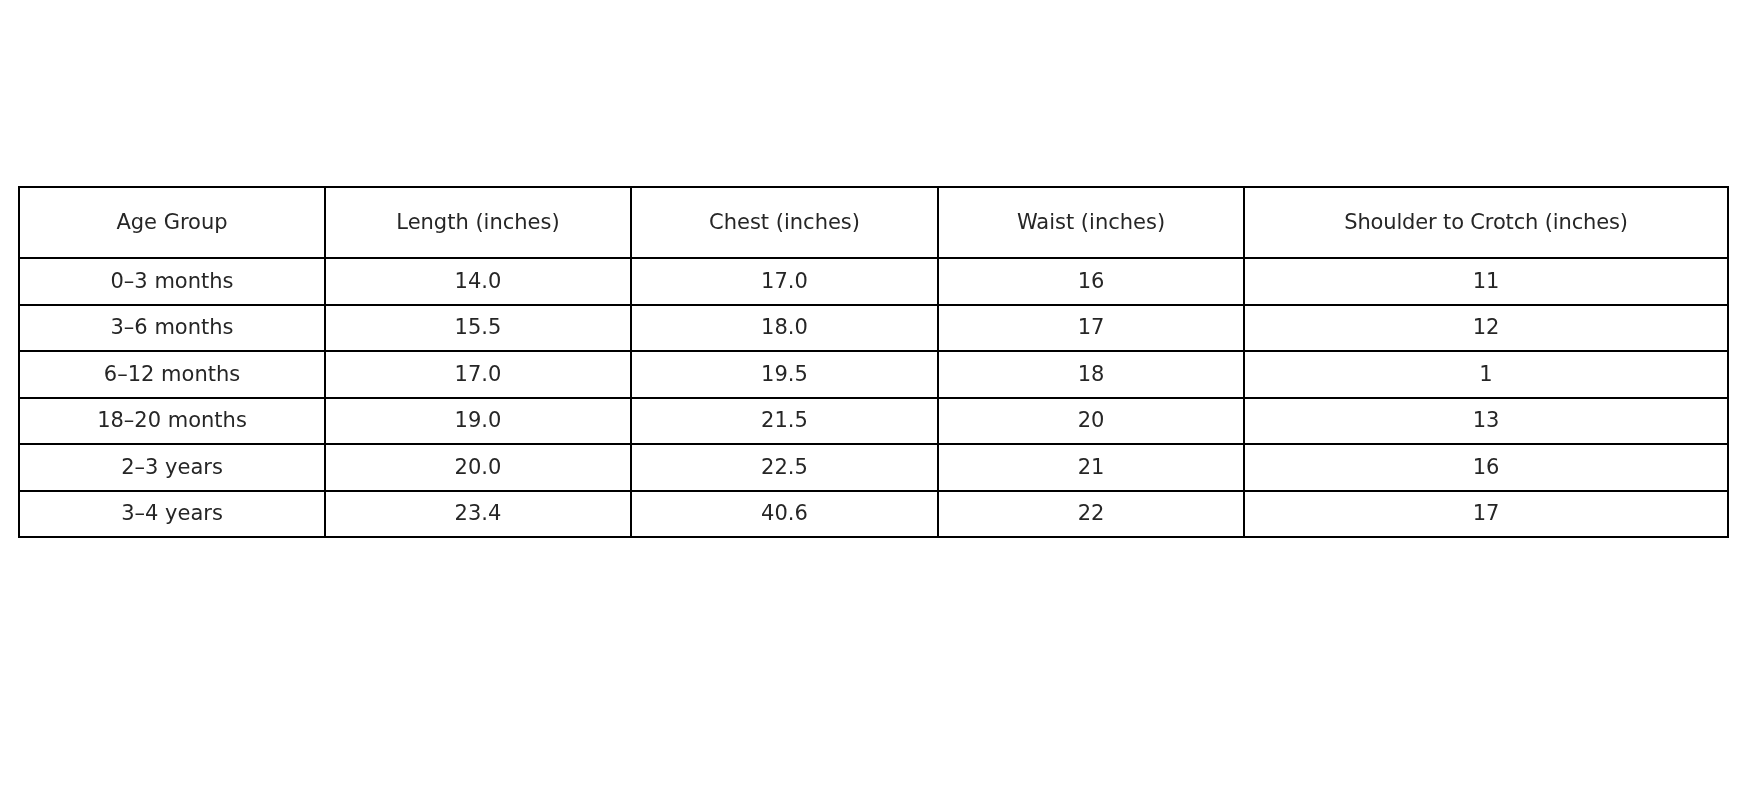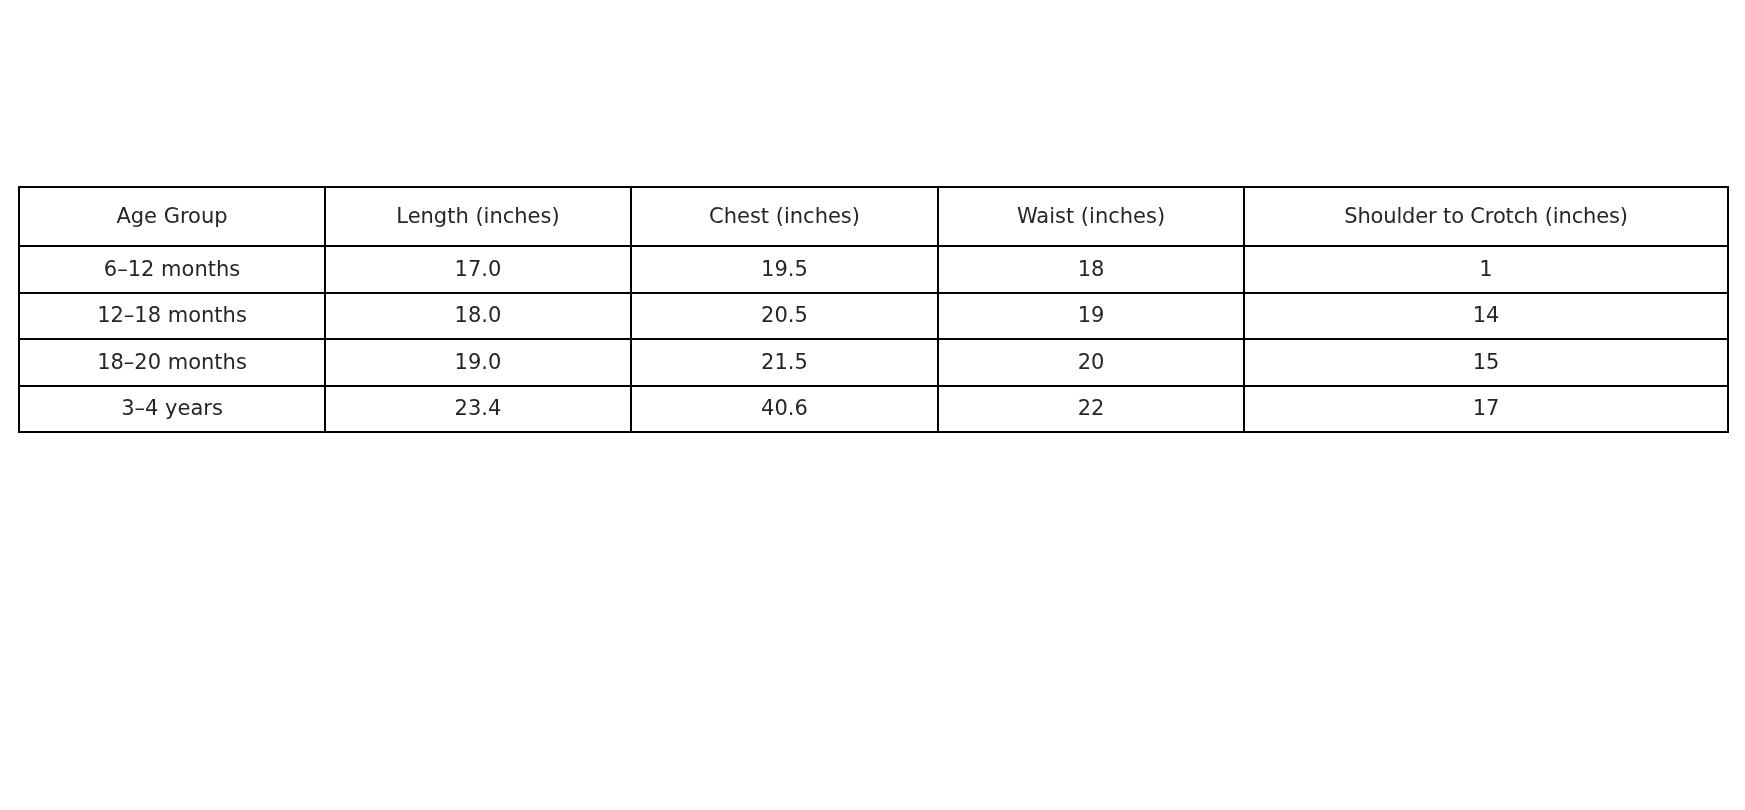--- a/index.html
+++ b/index.html
@@ -59,21 +59,21 @@
     background: #ffffff;
   }
 
   table.size-chart thead th {
     height: 45px;
   }
 
   
   table.size-chart thead th.shoulder-head {
     letter-spacing: -0.15px;
-    padding: 6px;
+    padding: 12px;
   }
 </style>
 </head>
 <body>
 
 <div id="page-root">
 
   <div class="table-wrap">
     <table class="size-chart">
       <colgroup>
@@ -89,39 +89,53 @@
           <th class="age-head">Age Group</th>
           <th class="length-head">Length (inches)</th>
           <th class="chest-head">Chest (inches)</th>
           <th class="waist-head">Waist (inches)</th>
           <th class="shoulder-head">Shoulder to Crotch (inches)</th>
         </tr>
       </thead>
 
       <tbody>
         <tr>
+          <td>0–3 months</td>
+          <td>14.0</td>
+          <td>17.0</td>
+          <td>16</td>
+          <td>11</td>
+        </tr>
+        <tr>
+          <td>3–6 months</td>
+          <td>15.5</td>
+          <td>18.0</td>
+          <td>17</td>
+          <td>12</td>
+        </tr>
+        <tr>
           <td>6–12 months</td>
           <td>17.0</td>
           <td>19.5</td>
           <td>18</td>
           <td>1</td>
         </tr>
         <tr>
-          <td>12–18 months</td>
-          <td>18.0</td>
-          <td>20.5</td>
-          <td>19</td>
-          <td>14</td>
-        </tr>
-        <tr>
           <td>18–20 months</td>
           <td>19.0</td>
           <td>21.5</td>
           <td>20</td>
-          <td>15</td>
+          <td>13</td>
+        </tr>
+        <tr>
+          <td>2–3 years</td>
+          <td>20.0</td>
+          <td>22.5</td>
+          <td>21</td>
+          <td>16</td>
         </tr>
         <tr>
           <td>3–4 years</td>
           <td>23.4</td>
           <td>40.6</td>
           <td>22</td>
           <td>17</td>
         </tr>
       </tbody>
     </table>

